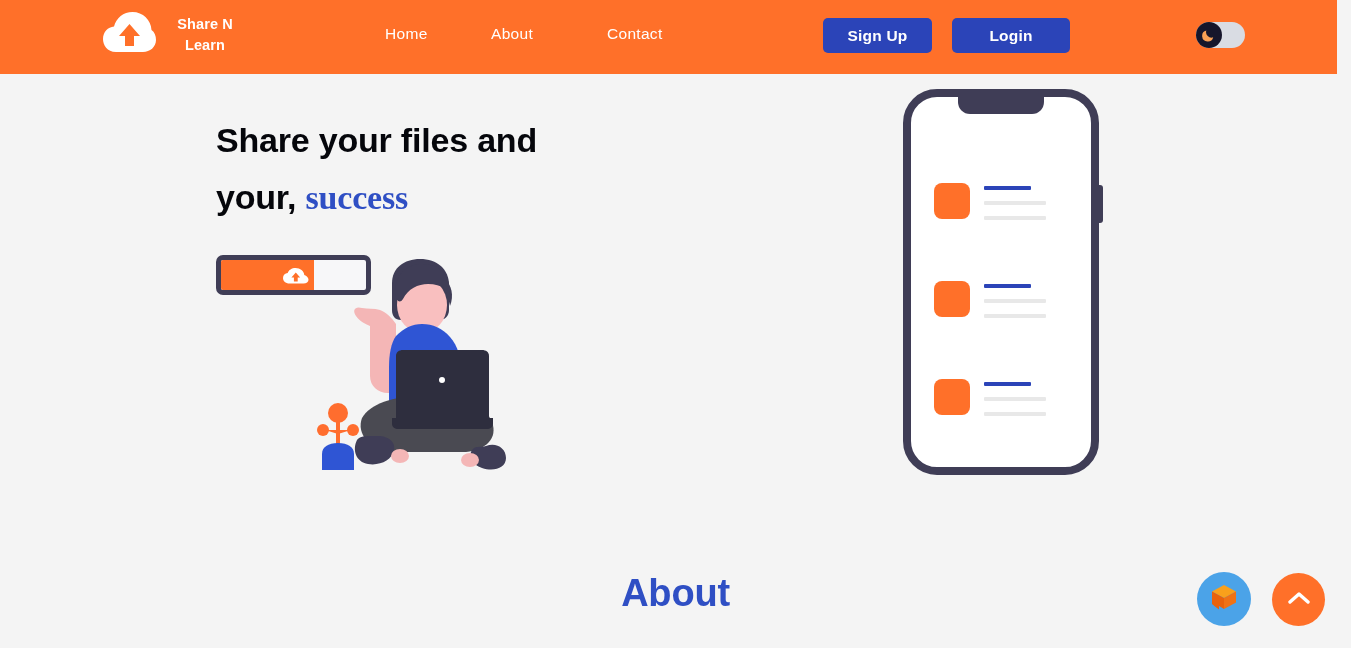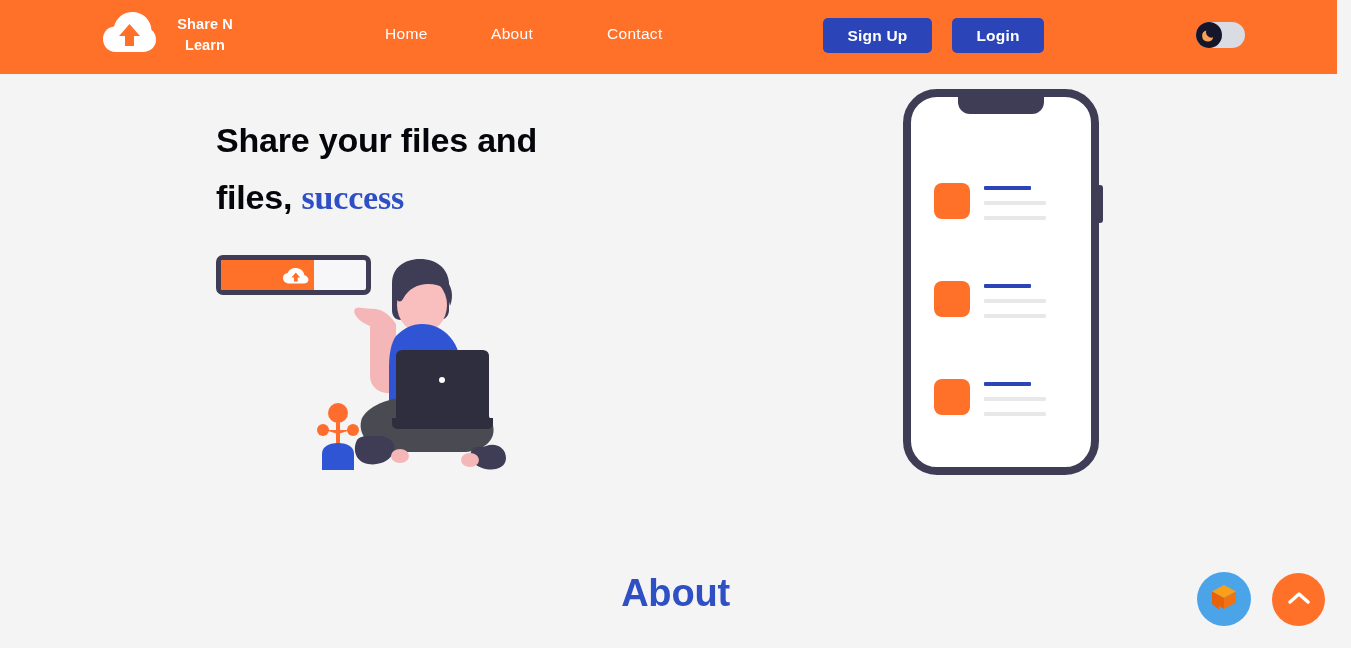--- a/index.html
+++ b/index.html
@@ -81,21 +81,21 @@
     border: none;
     border-radius: 5px;
     font-family: "Liberation Sans", sans-serif;
     font-size: 15.5px;
     font-weight: bold;
     height: 35px;
     cursor: pointer;
     letter-spacing: 0.2px;
   }
   .btn-signup { width: 109px; }
-  .btn-login  { width: 92px; }
+  .btn-login  { width: 118px; }
 
   .theme-toggle {
     position: absolute;
     left: 1196px;
     top: 22px;
     width: 49px;
     height: 26px;
     background: #d9dce3;
     border-radius: 13px;
     cursor: pointer;
@@ -297,21 +297,21 @@
       <svg width="14" height="14" viewBox="0 0 14 14">
         <path d="M11.2 9.3 A5.4 5.4 0 0 1 4.3 2.6 A5.6 5.6 0 1 0 11.2 9.3 Z" fill="#f8a055"></path>
       </svg>
     </span>
   </div>
 
 </div>
 
 <h1 class="hero-heading">
   <span>Share your files and</span><br>
-  <span>files, </span><span class="accent">success</span>
+  <span>your, </span><span class="accent">success</span>
 </h1>
 
 <div class="upload-bar">
   <div class="upload-fill"></div>
   <span class="upload-cloud">
     <svg width="26" height="16" viewBox="0 0 26 16">
       <path d="M6.5 15.5 C2.5 15.5 0 13 0 10 C0 7.3 2 5.2 4.7 5 C5.7 2 8.8 0 12.5 0 C17.2 0 21 3 21.3 7 C23.8 7.8 25.5 9.8 25.5 11.8 C25.5 14 23.4 15.5 20.5 15.5 Z" fill="#ffffff"></path>
       <path d="M12.8 4.5 L17.2 9.5 L14.7 9.5 L14.7 13.5 L10.9 13.5 L10.9 9.5 L8.4 9.5 Z" fill="#ff7029"></path>
     </svg>
   </span>

